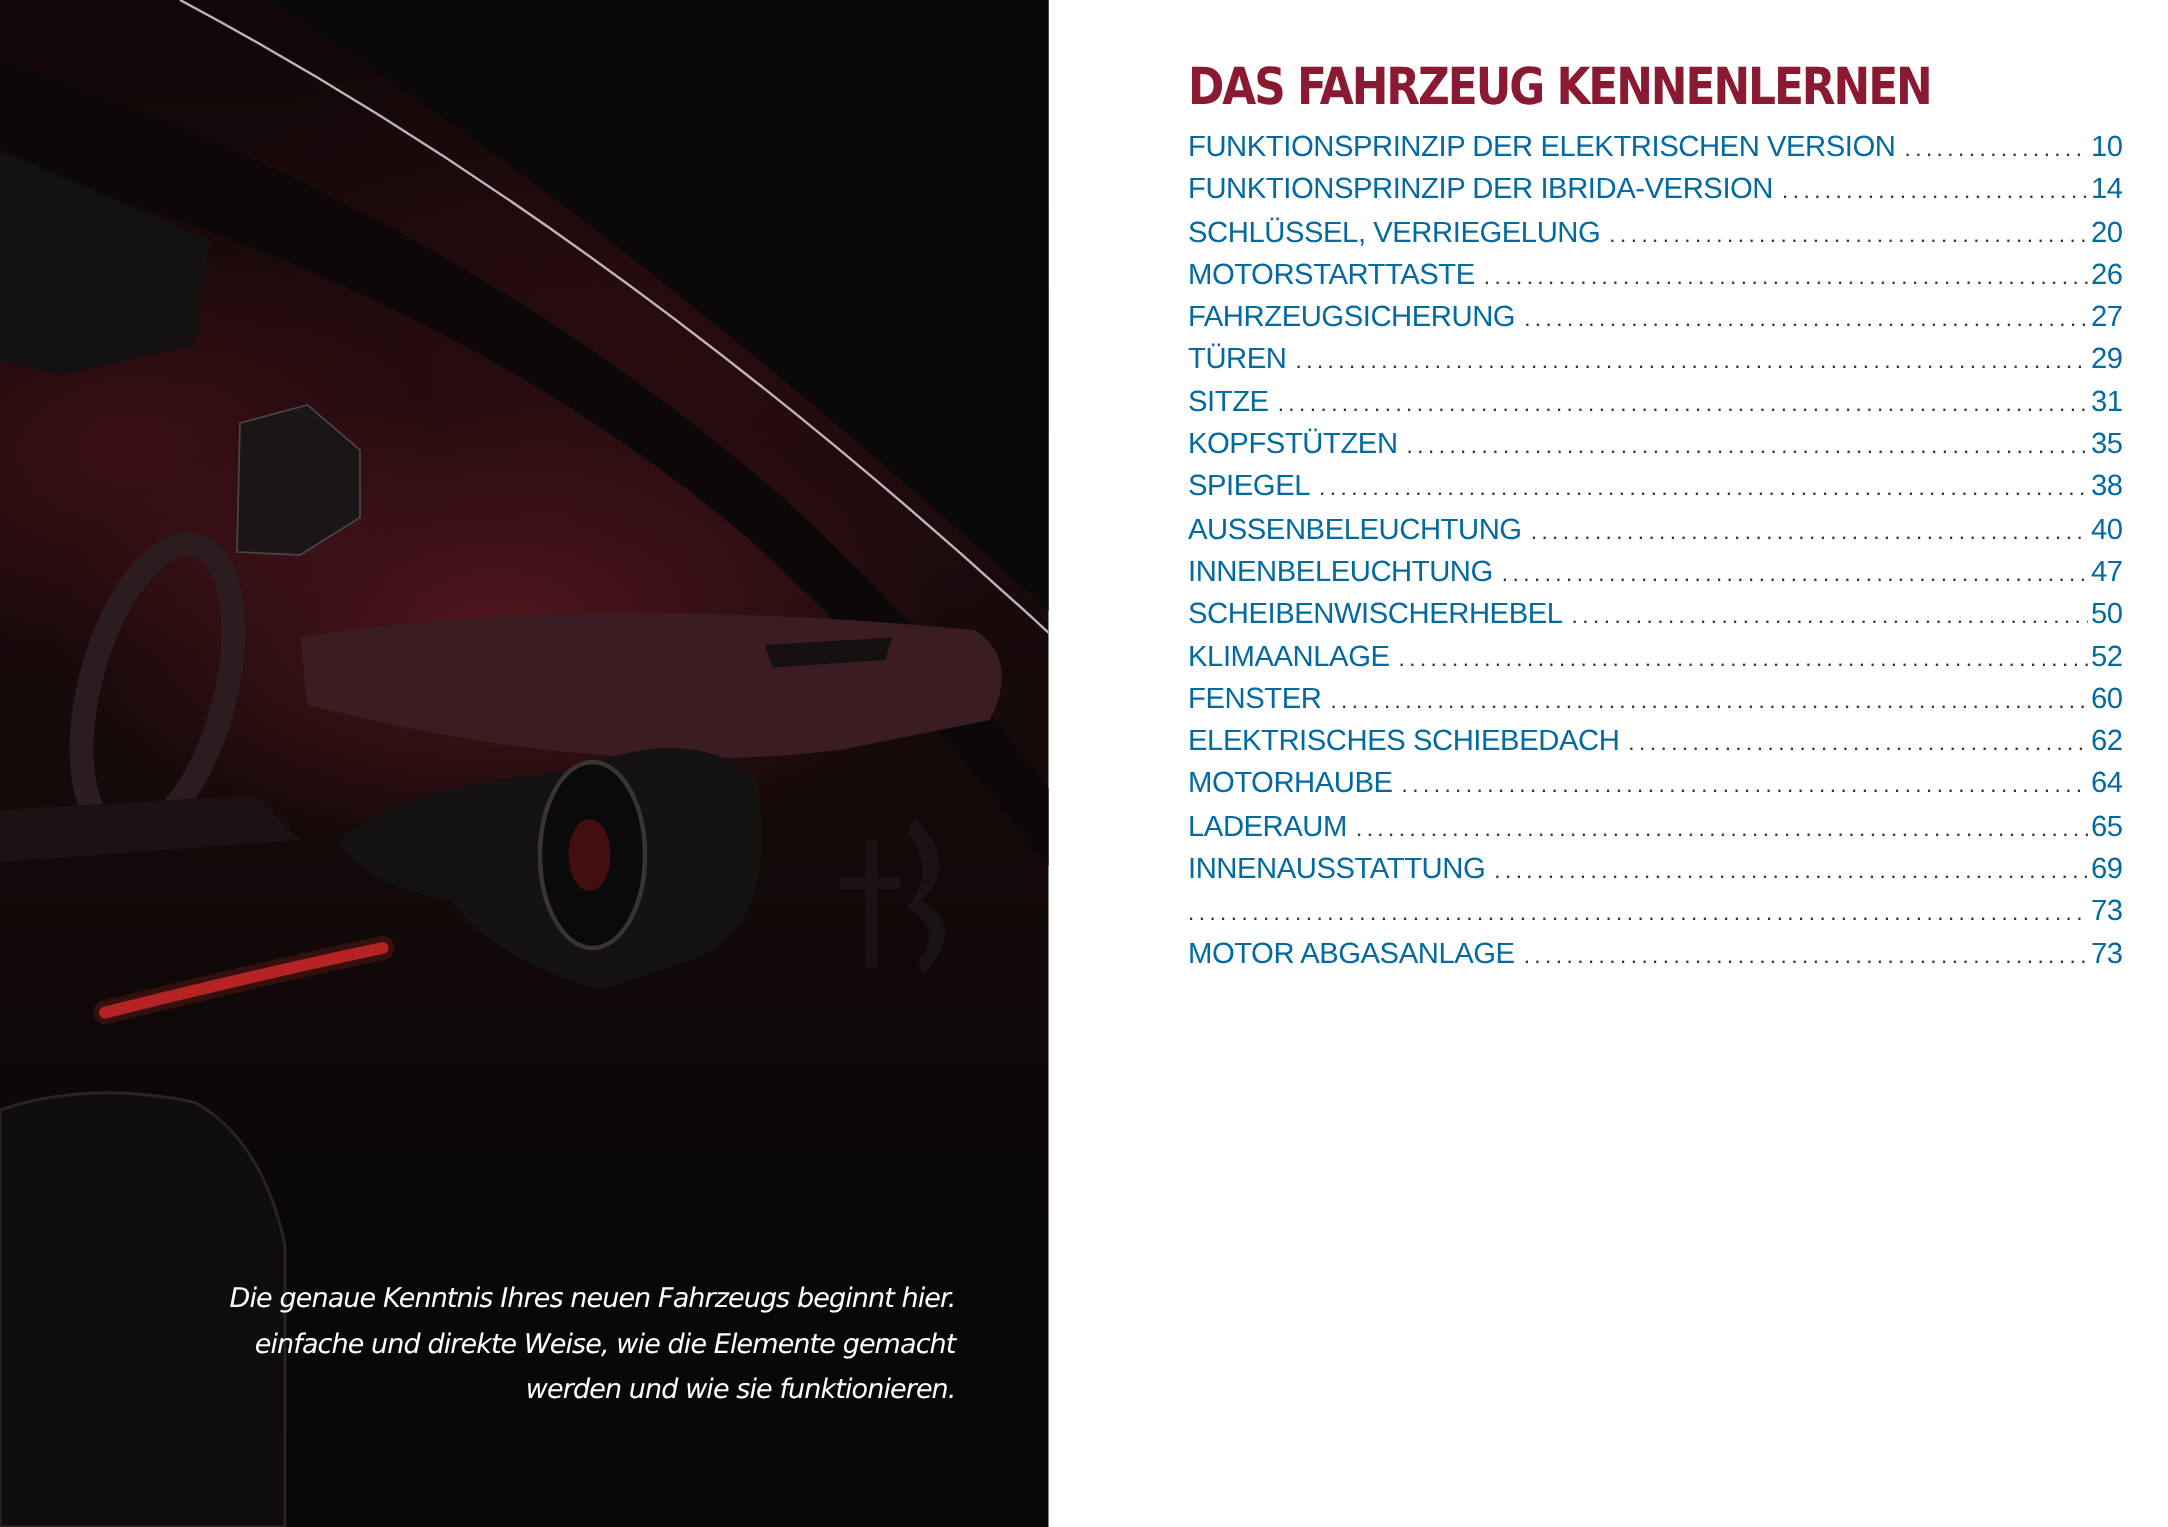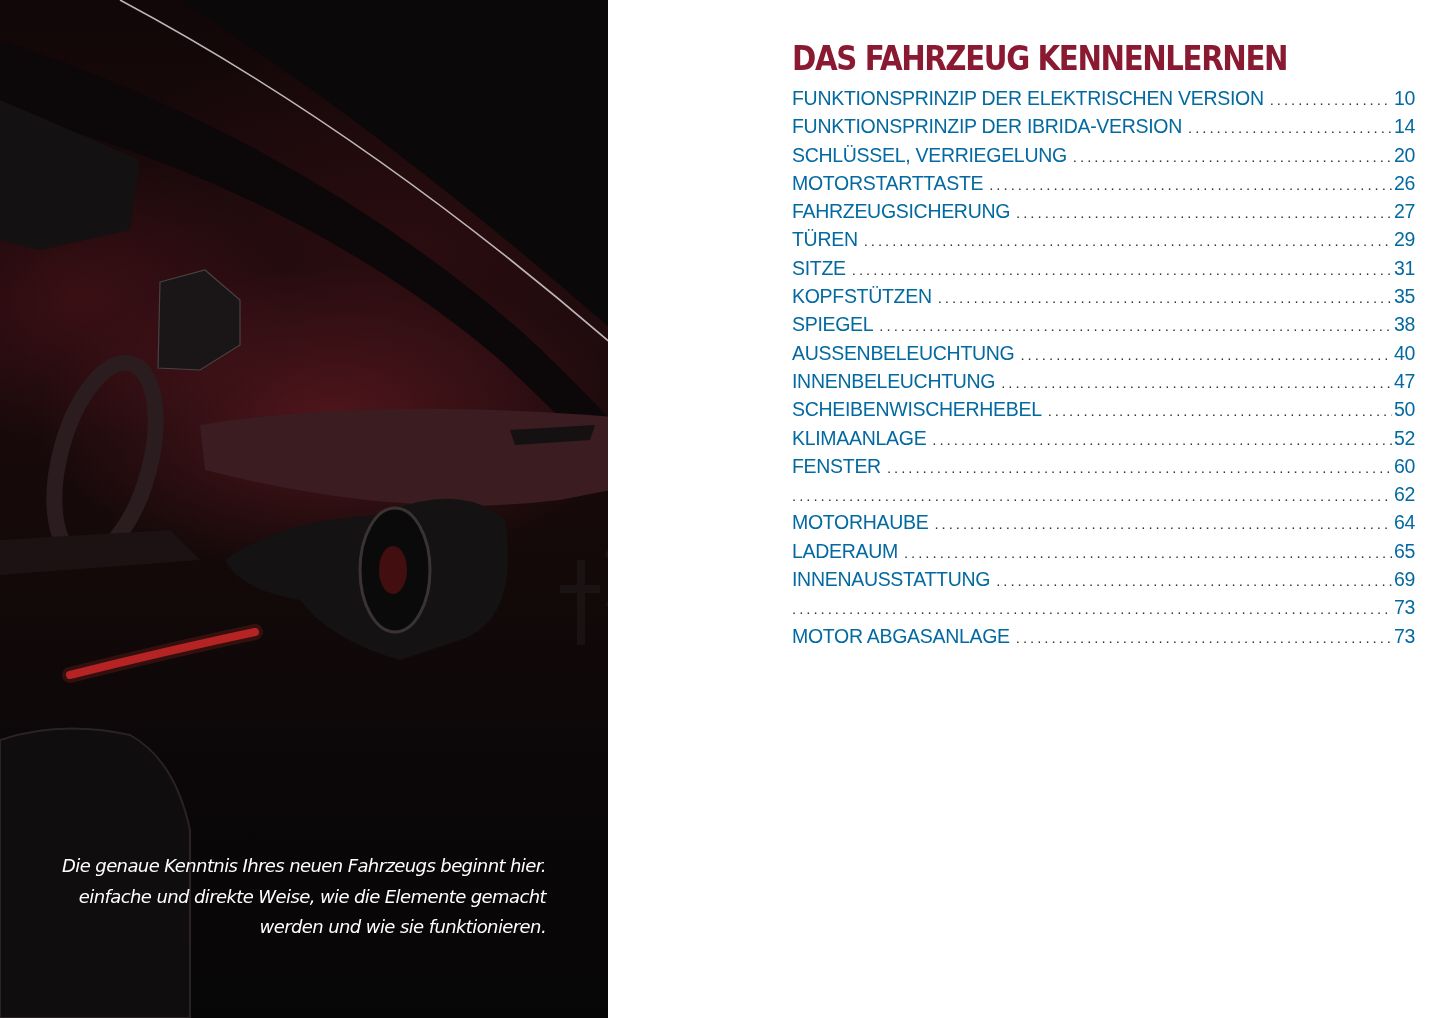--- a/index.html
+++ b/index.html
@@ -3,21 +3,21 @@
 <meta charset="utf-8">
 <style>
   html, body { margin:0; padding:0; }
   body {
     width:1445px; height:1018px; overflow:hidden; position:relative;
     background:#ffffff;
     font-family:"Liberation Sans", sans-serif;
   }
   
   .photo {
-    position:absolute; left:0; top:0; width:608px; height:1018px;
+    position:absolute; left:0; top:0; width:699px; height:1018px;
     overflow:hidden;
     background:
       radial-gradient(ellipse 420px 220px at 330px 420px, rgba(120,30,40,0.55), rgba(0,0,0,0) 70%),
       radial-gradient(ellipse 300px 200px at 80px 300px, rgba(90,20,28,0.5), rgba(0,0,0,0) 70%),
       radial-gradient(ellipse 500px 300px at 400px 250px, rgba(50,14,18,0.7), rgba(0,0,0,0) 75%),
       linear-gradient(180deg, #120708 0%, #1a0a0c 35%, #140909 55%, #0b0708 75%, #070606 100%);
   }
   .photo svg { position:absolute; left:0; top:0; }
   .caption {
     position:absolute; right:62px; top:851px; width:600px;
@@ -168,20 +168,21 @@
         <span class="toc-label">KLIMAANLAGE</span>
         <span class="toc-dots"></span>
         <span class="toc-page">52</span>
       </li>
     <li class="toc-item">
         <span class="toc-label">FENSTER</span>
         <span class="toc-dots"></span>
         <span class="toc-page">60</span>
       </li>
     <li class="toc-item">
+        <span class="toc-label">ELEKTRISCHES SCHIEBEDACH</span>
         <span class="toc-dots"></span>
         <span class="toc-page">62</span>
       </li>
     <li class="toc-item">
         <span class="toc-label">MOTORHAUBE</span>
         <span class="toc-dots"></span>
         <span class="toc-page">64</span>
       </li>
     <li class="toc-item">
         <span class="toc-label">LADERAUM</span>

